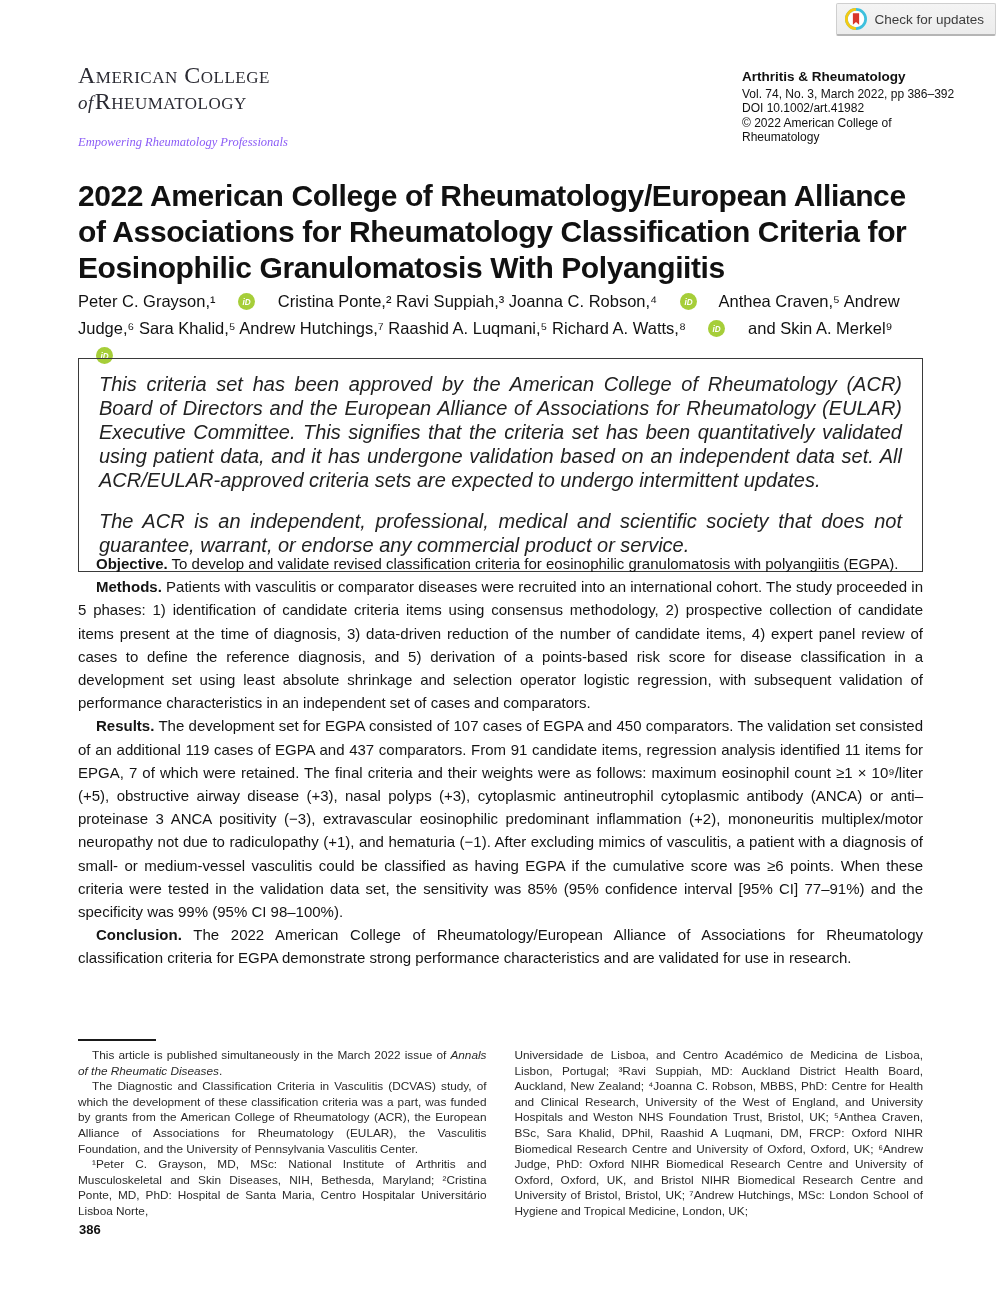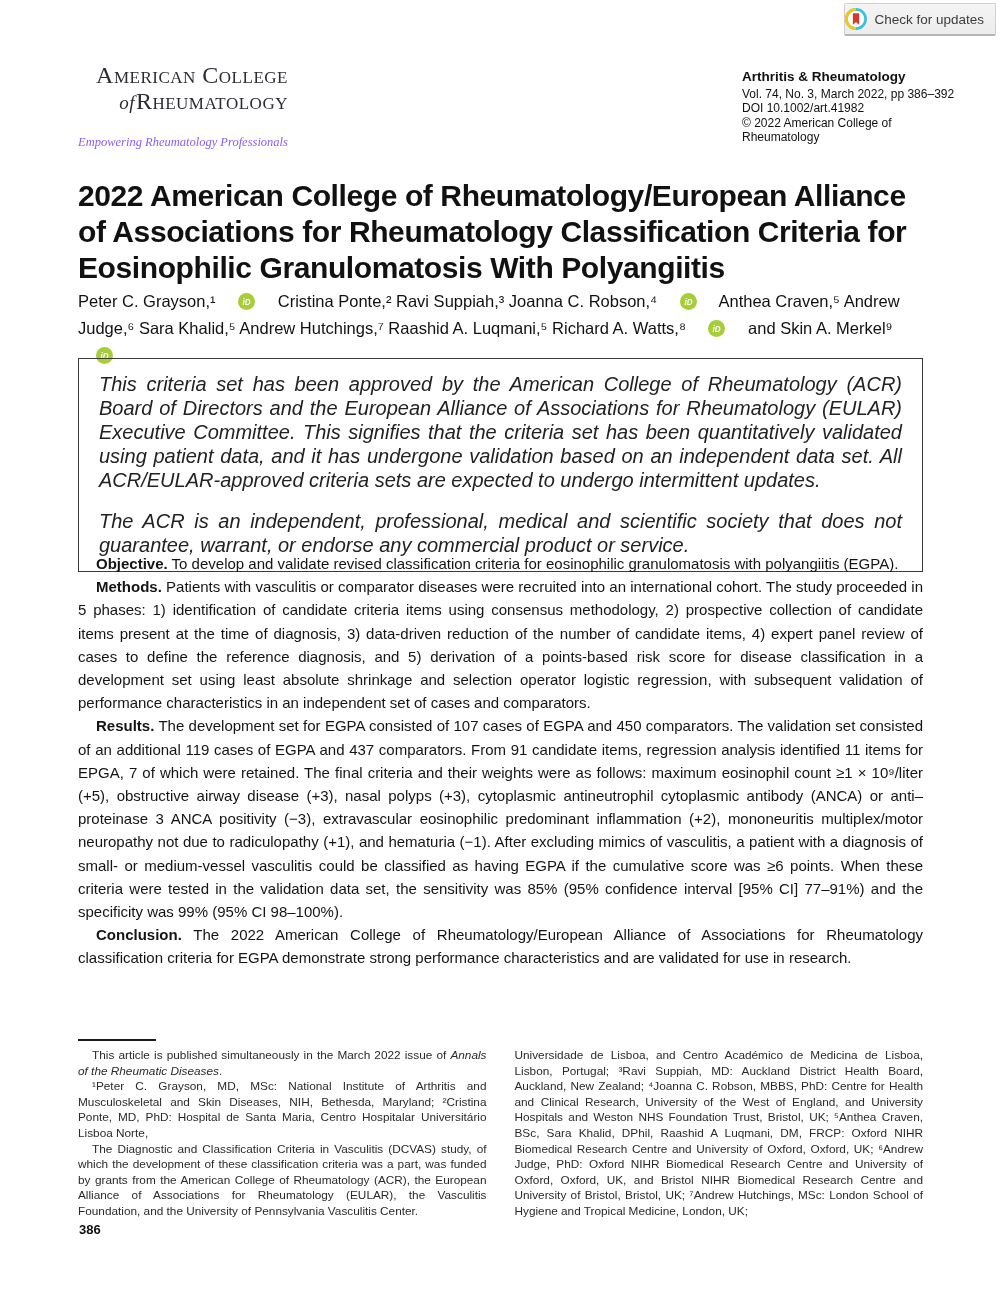--- a/index.html
+++ b/index.html
@@ -15,33 +15,33 @@
   }
 
   
   .check-btn {
     position: absolute;
     top: 3px;
     right: 4px;
     display: inline-flex;
     align-items: center;
     gap: 7px;
-    padding: 4px 11px 4px 0;
+    padding: 4px 11px 4px 8px;
     background: linear-gradient(#f4f4f4, #ececec);
     border: 1px solid #cfcfcf;
     border-bottom: 2px solid #b5b5b5;
     border-radius: 2px;
     font-size: 13.5px;
     color: #3c3c3c;
     cursor: pointer;
   }
   .check-btn svg { display: block; }
 
   
-  .logo-block { position: absolute; top: 62px; left: 78px; font-family: "Liberation Serif", serif; color: #2b2b33; text-align: right; }
+  .logo-block { position: absolute; top: 62px; left: 78px; font-family: "Liberation Serif", serif; color: #2b2b33; }
   .logo-line1 { font-variant: small-caps; font-size: 24px; letter-spacing: 0.5px; line-height: 26px; }
   .logo-line2 { font-variant: small-caps; font-size: 24px; letter-spacing: 0.5px; line-height: 26px; }
   .logo-of { font-style: italic; font-variant: normal; font-size: 19px; margin-right: 1px; }
   .logo-tagline { font-style: italic; font-size: 12.5px; margin-top: 19px; color: #8b5cf6; }
 
   .journal-block { position: absolute; top: 70px; left: 710px; width: 214px; font-size: 12px; line-height: 14.5px; color: #111; margin-left: 32px; }
   .journal-name { font-weight: bold; font-size: 13.5px; margin-bottom: 2px; }
 
   
   .title {
@@ -164,22 +164,22 @@
     <p><span class="lead">Methods.</span> <span>Patients with vasculitis or comparator diseases were recruited into an international cohort. The study proceeded in 5 phases: 1) identification of candidate criteria items using consensus methodology, 2) prospective collection of candidate items present at the time of diagnosis, 3) data-driven reduction of the number of candidate items, 4) expert panel review of cases to define the reference diagnosis, and 5) derivation of a points-based risk score for disease classification in a development set using least absolute shrinkage and selection operator logistic regression, with subsequent validation of performance characteristics in an independent set of cases and comparators.</span></p>
     <p><span class="lead">Results.</span> <span>The development set for EGPA consisted of 107 cases of EGPA and 450 comparators. The validation set consisted of an additional 119 cases of EGPA and 437 comparators. From 91 candidate items, regression analysis identified 11 items for EPGA, 7 of which were retained. The final criteria and their weights were as follows: maximum eosinophil count ≥1 × 10⁹/liter (+5), obstructive airway disease (+3), nasal polyps (+3), cytoplasmic antineutrophil cytoplasmic antibody (ANCA) or anti–proteinase 3 ANCA positivity (−3), extravascular eosinophilic predominant inflammation (+2), mononeuritis multiplex/motor neuropathy not due to radiculopathy (+1), and hematuria (−1). After excluding mimics of vasculitis, a patient with a diagnosis of small- or medium-vessel vasculitis could be classified as having EGPA if the cumulative score was ≥6 points. When these criteria were tested in the validation data set, the sensitivity was 85% (95% confidence interval [95% CI] 77–91%) and the specificity was 99% (95% CI 98–100%).</span></p>
     <p><span class="lead">Conclusion.</span> <span>The 2022 American College of Rheumatology/European Alliance of Associations for Rheumatology classification criteria for EGPA demonstrate strong performance characteristics and are validated for use in research.</span></p>
   </div>
 
   <div class="footnote-area">
     <div class="footnote-rule"></div>
     <div class="footnote-cols">
       <div class="footnote-col">
         <p class="indent"><span>This article is published simultaneously in the March 2022 issue of </span><span class="fn-italic">Annals of the Rheumatic Diseases</span><span>.</span></p>
+        <p class="indent">The Diagnostic and Classification Criteria in Vasculitis (DCVAS) study, of which the development of these classification criteria was a part, was funded by grants from the American College of Rheumatology (ACR), the European Alliance of Associations for Rheumatology (EULAR), the Vasculitis Foundation, and the University of Pennsylvania Vasculitis Center.</p>
         <p class="indent">¹Peter C. Grayson, MD, MSc: National Institute of Arthritis and Musculoskeletal and Skin Diseases, NIH, Bethesda, Maryland; ²Cristina Ponte, MD, PhD: Hospital de Santa Maria, Centro Hospitalar Universitário Lisboa Norte,</p>
-        <p class="indent">The Diagnostic and Classification Criteria in Vasculitis (DCVAS) study, of which the development of these classification criteria was a part, was funded by grants from the American College of Rheumatology (ACR), the European Alliance of Associations for Rheumatology (EULAR), the Vasculitis Foundation, and the University of Pennsylvania Vasculitis Center.</p>
       </div>
       <div class="footnote-col">
         <p>Universidade de Lisboa, and Centro Académico de Medicina de Lisboa, Lisbon, Portugal; ³Ravi Suppiah, MD: Auckland District Health Board, Auckland, New Zealand; ⁴Joanna C. Robson, MBBS, PhD: Centre for Health and Clinical Research, University of the West of England, and University Hospitals and Weston NHS Foundation Trust, Bristol, UK; ⁵Anthea Craven, BSc, Sara Khalid, DPhil, Raashid A Luqmani, DM, FRCP: Oxford NIHR Biomedical Research Centre and University of Oxford, Oxford, UK; ⁶Andrew Judge, PhD: Oxford NIHR Biomedical Research Centre and University of Oxford, Oxford, UK, and Bristol NIHR Biomedical Research Centre and University of Bristol, Bristol, UK; ⁷Andrew Hutchings, MSc: London School of Hygiene and Tropical Medicine, London, UK;</p>
       </div>
     </div>
   </div>
 
   <div class="page-num">386</div>
 
 </div>

